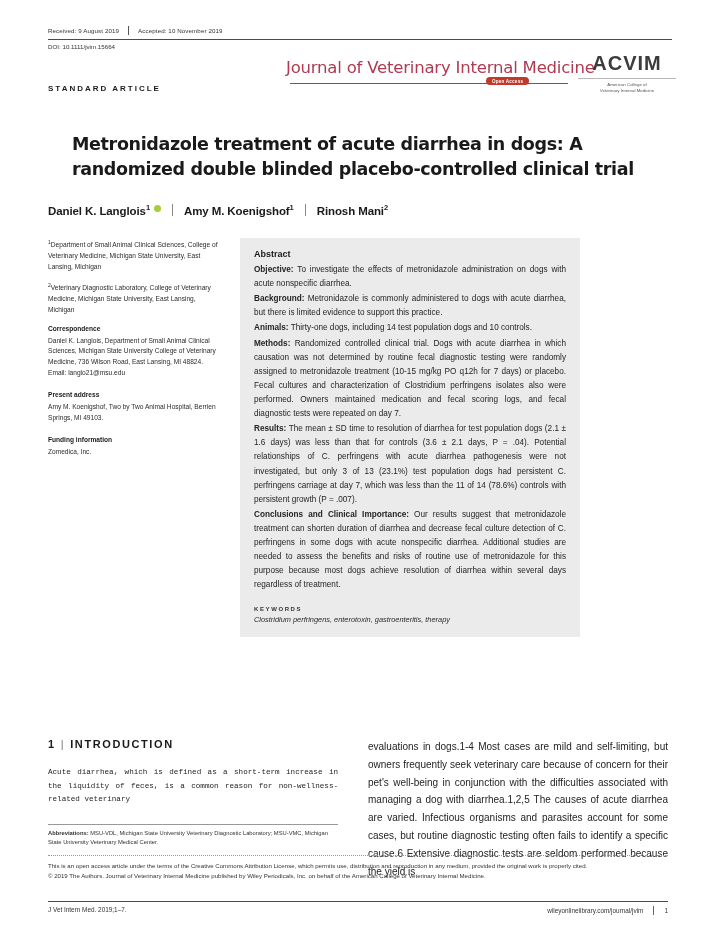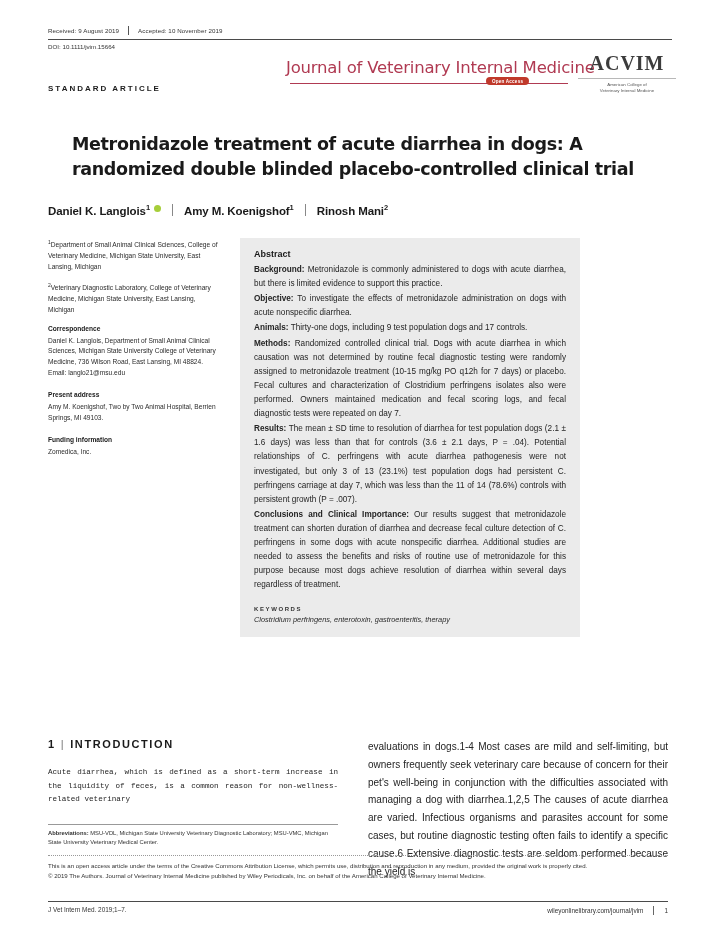--- a/index.html
+++ b/index.html
@@ -97,21 +97,21 @@
     letter-spacing: .2px;
     white-space: nowrap;
   }
   .acvim {
     position: absolute;
     left: 292px; top: 2px;
     width: 98px;
     text-align: center;
   }
   .acvim-word {
-    font-family: Liberation Serif, serif;
+    font-family: Liberation Sans, sans-serif;
     font-size: 20px;
     font-weight: bold;
     letter-spacing: 1px;
     color: #3c3c3c;
     position: relative;
     display: inline-block;
   }
   .acvim-sub {
     font-size: 4.4px;
     color: #555;
@@ -367,23 +367,23 @@
 
     <div class="left-block">
       <h4>Funding information</h4>
       <div>Zomedica, Inc.</div>
     </div>
   </div>
 
   <div class="abstract">
     <h3>Abstract</h3>
 
+    <p><b>Objective:</b><span> To investigate the effects of metronidazole administration on dogs with acute nonspecific diarrhea.</span></p>
     <p><b>Background:</b><span> Metronidazole is commonly administered to dogs with acute diarrhea, but there is limited evidence to support this practice.</span></p>
-    <p><b>Objective:</b><span> To investigate the effects of metronidazole administration on dogs with acute nonspecific diarrhea.</span></p>
-    <p><b>Animals:</b><span> Thirty-one dogs, including 9 test population dogs and 17 controls.</span></p>
+    <p><b>Animals:</b><span> Thirty-one dogs, including 14 test population dogs and 10 controls.</span></p>
     <p><b>Methods:</b><span> Randomized controlled clinical trial. Dogs with acute diarrhea in which causation was not determined by routine fecal diagnostic testing were randomly assigned to metronidazole treatment (10-15 mg/kg PO q12h for 7 days) or placebo. Fecal cultures and characterization of Clostridium perfringens isolates also were performed. Owners maintained medication and fecal scoring logs, and fecal diagnostic tests were repeated on day 7.</span></p>
     <p><b>Results:</b><span> The mean ± SD time to resolution of diarrhea for test population dogs (2.1 ± 1.6 days) was less than that for controls (3.6 ± 2.1 days, P = .04). Potential relationships of C. perfringens with acute diarrhea pathogenesis were not investigated, but only 3 of 13 (23.1%) test population dogs had persistent C. perfringens carriage at day 7, which was less than the 11 of 14 (78.6%) controls with persistent growth (P = .007).</span></p>
     <p><b>Conclusions and Clinical Importance:</b><span> Our results suggest that metronidazole treatment can shorten duration of diarrhea and decrease fecal culture detection of C. perfringens in some dogs with acute nonspecific diarrhea. Additional studies are needed to assess the benefits and risks of routine use of metronidazole for this purpose because most dogs achieve resolution of diarrhea within several days regardless of treatment.</span></p>
 
     <div class="kw-head">KEYWORDS</div>
     <div class="kw-list">Clostridium perfringens, enterotoxin, gastroenteritis, therapy</div>
   </div>
 
   <div class="sec-head">
     <span>1</span><span class="bar">|</span><span>INTRODUCTION</span>

